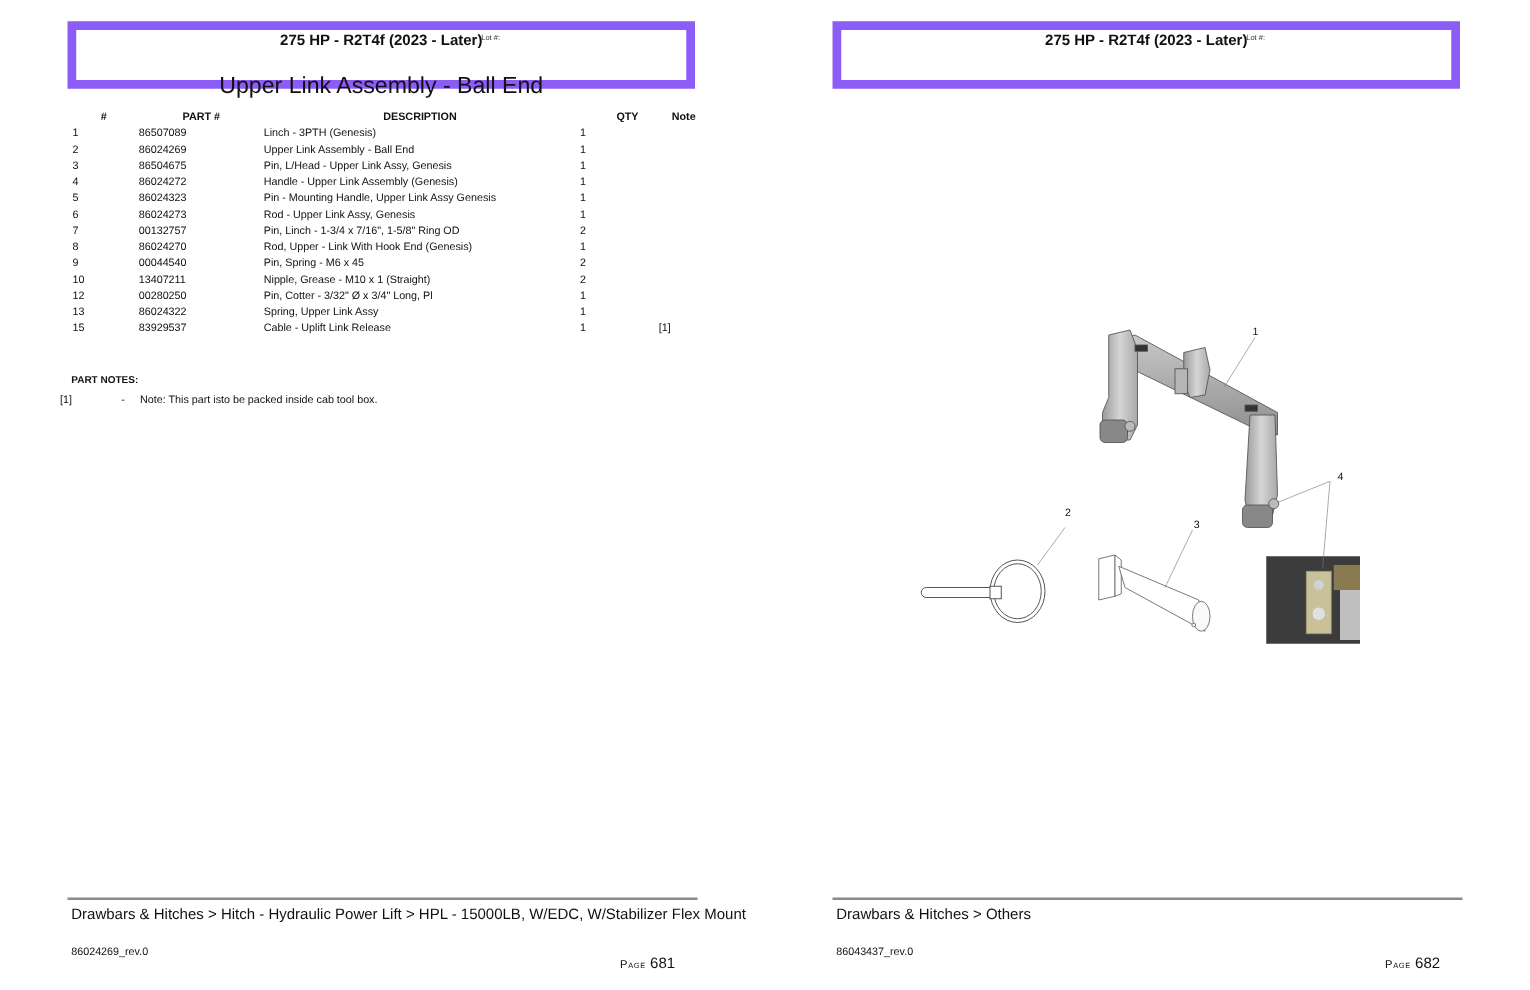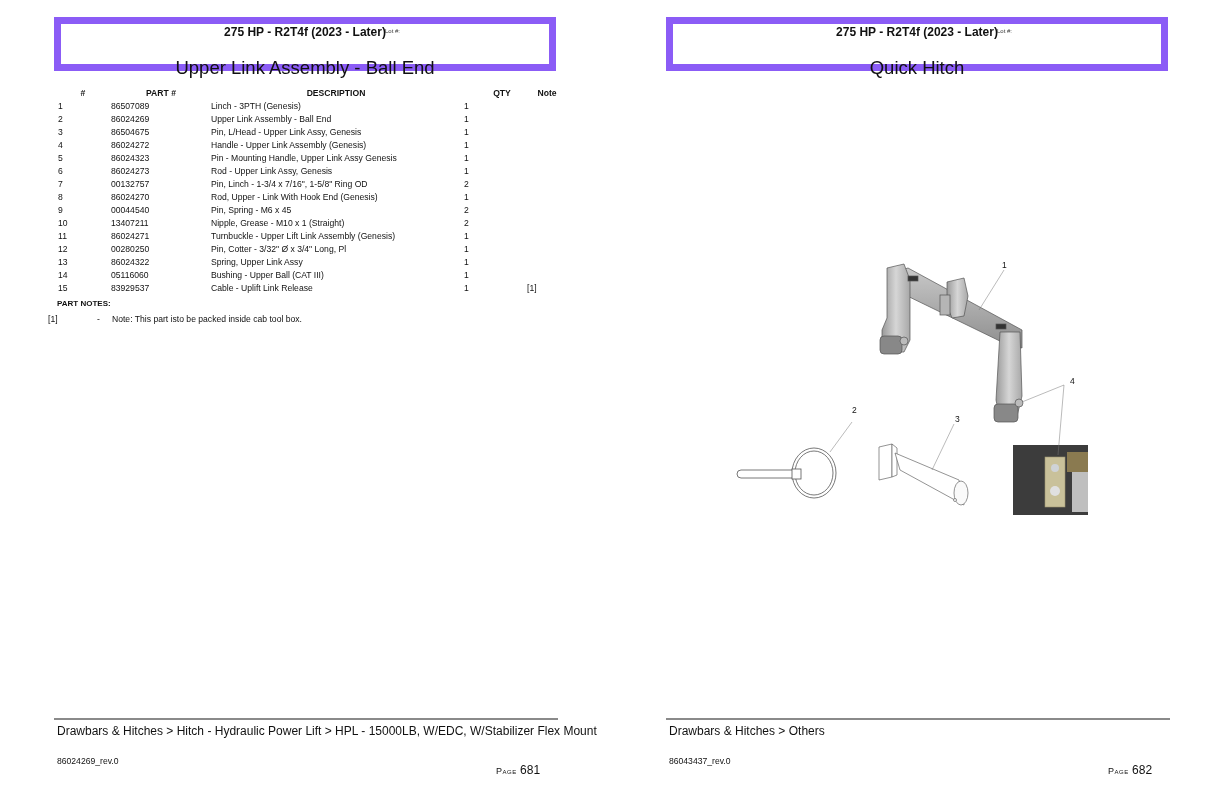--- a/index.html
+++ b/index.html
@@ -157,44 +157,30 @@
           <td class="c-note"></td>
         </tr>
         <tr>
           <td class="c-num">10</td>
           <td class="c-part">13407211</td>
           <td class="c-desc">Nipple, Grease - M10 x 1 (Straight)</td>
           <td class="c-qty">2</td>
           <td class="c-note"></td>
         </tr>
         <tr>
-          <td class="c-num">11</td>
-          <td class="c-part">86024271</td>
-          <td class="c-desc">Turnbuckle - Upper Lift Link Assembly (Genesis)</td>
-          <td class="c-qty">1</td>
-          <td class="c-note"></td>
-        </tr>
-        <tr>
           <td class="c-num">12</td>
           <td class="c-part">00280250</td>
           <td class="c-desc">Pin, Cotter - 3/32" Ø x 3/4" Long, Pl</td>
           <td class="c-qty">1</td>
           <td class="c-note"></td>
         </tr>
         <tr>
           <td class="c-num">13</td>
           <td class="c-part">86024322</td>
           <td class="c-desc">Spring, Upper Link Assy</td>
-          <td class="c-qty">1</td>
-          <td class="c-note"></td>
-        </tr>
-        <tr>
-          <td class="c-num">14</td>
-          <td class="c-part">05116060</td>
-          <td class="c-desc">Bushing - Upper Ball (CAT III)</td>
           <td class="c-qty">1</td>
           <td class="c-note"></td>
         </tr>
         <tr>
           <td class="c-num">15</td>
           <td class="c-part">83929537</td>
           <td class="c-desc">Cable - Uplift Link Release</td>
           <td class="c-qty">1</td>
           <td class="c-note">[1]</td>
         </tr>
@@ -214,21 +200,20 @@
     <span>681</span>
   </div>
 </div>
 
 <div class="page right">
   <div class="title-box">
     <div class="model">
       <span class="m">275 HP - R2T4f (2023 - Later)</span>
     </div>
     <div class="lot">Lot #:</div>
-    <div class="assembly-title">Quick Hitch</div>
   </div>
 
   <div class="diagram">
     <svg width="612" height="792" style="position:absolute;left:0;top:0">
       <defs>
         <linearGradient id="metal" x1="0" x2="1" y1="0" y2="0">
           <stop offset="0" stop-color="#9a9a9a"></stop>
           <stop offset="0.5" stop-color="#d6d6d6"></stop>
           <stop offset="1" stop-color="#a8a8a8"></stop>
         </linearGradient>

